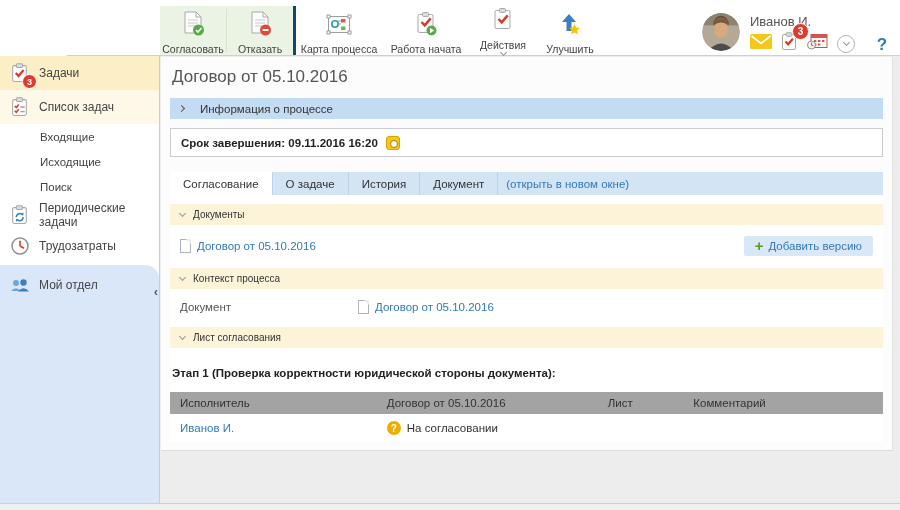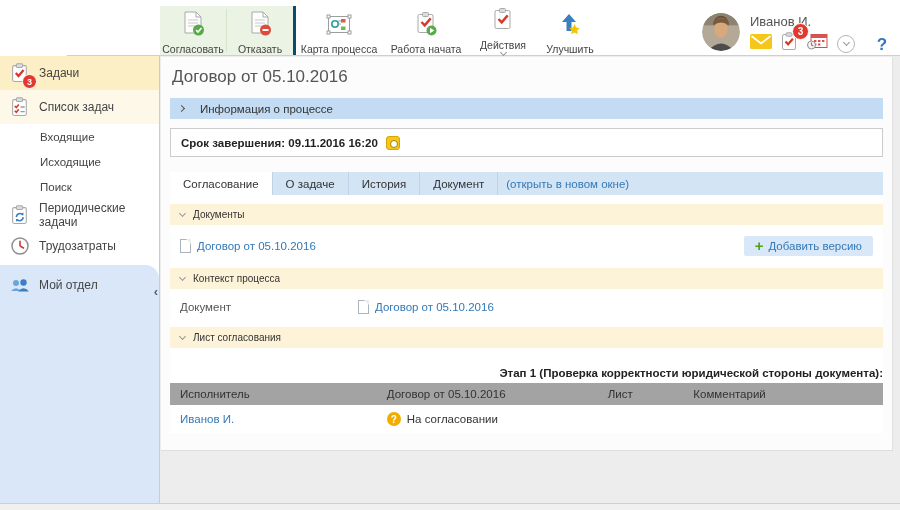--- a/index.html
+++ b/index.html
@@ -70,21 +70,21 @@
   .doc-link-wrap { display:flex; align-items:center; gap:6px; }
   a.lnk { color:#3379b7; font-size:11.5px; text-decoration:none; cursor:pointer; }
   .file-ico { width:11px; height:14px; background:#fff; border:1px solid #aab4be; position:relative; flex:none; }
   .file-ico:before { content:""; position:absolute; top:-1px; right:-1px; width:0; height:0; border-style:solid; border-width:0 5px 5px 0; border-color:transparent #ededed transparent transparent; }
   .add-version { display:flex; align-items:center; gap:5px; background:#d8e8f8; padding:4px 11px; border-radius:2px; cursor:pointer; }
   .add-version .plus { color:#55a019; font-size:15px; font-weight:bold; line-height:0.8; }
   .add-version .txt { color:#3379b7; font-size:11.5px; }
   .ctx-row { display:flex; align-items:center; padding:11px 10px 13px 10px; }
   .ctx-label { width:178px; font-size:11.5px; color:#555; flex:none; }
 
-  .stage-title { font-size:11.5px; font-weight:bold; color:#222; margin:19px 0 4px 2px;text-align:right; }
+  .stage-title { font-size:11.5px; font-weight:bold; color:#222; margin:19px 0 13px 2px; }
   table.appr { width:100%; border-collapse:collapse; }
   table.appr th { background:#a3a3a3; font-weight:normal; text-align:left; font-size:11.5px; color:#333; padding:5px 10px; }
   table.appr td { font-size:11.5px; color:#333; padding:7px 10px; }
   .status-cell { display:flex; align-items:center; gap:6px; }
   .qmark { width:14px; height:14px; border-radius:50%; background:#f0ad00; color:#fff; font-size:10px; font-weight:bold; display:flex; align-items:center; justify-content:center; flex:none; }
 
   .bottom-bar { position:absolute; left:0; right:0; bottom:0; height:7px; background:#f0f0f0; border-top:1px solid #cfcfcf; }
 
   .clock-chip { width:14px; height:14px; background:#f5c71a; border:1px solid #d8a columns00; border:1px solid #d8a500; border-radius:3px; position:relative; flex:none; }
   .clock-chip:after { content:""; position:absolute; left:3px; top:3px; width:6px; height:6px; border-radius:50%; background:#fff; border:1px solid #a87f00; }

